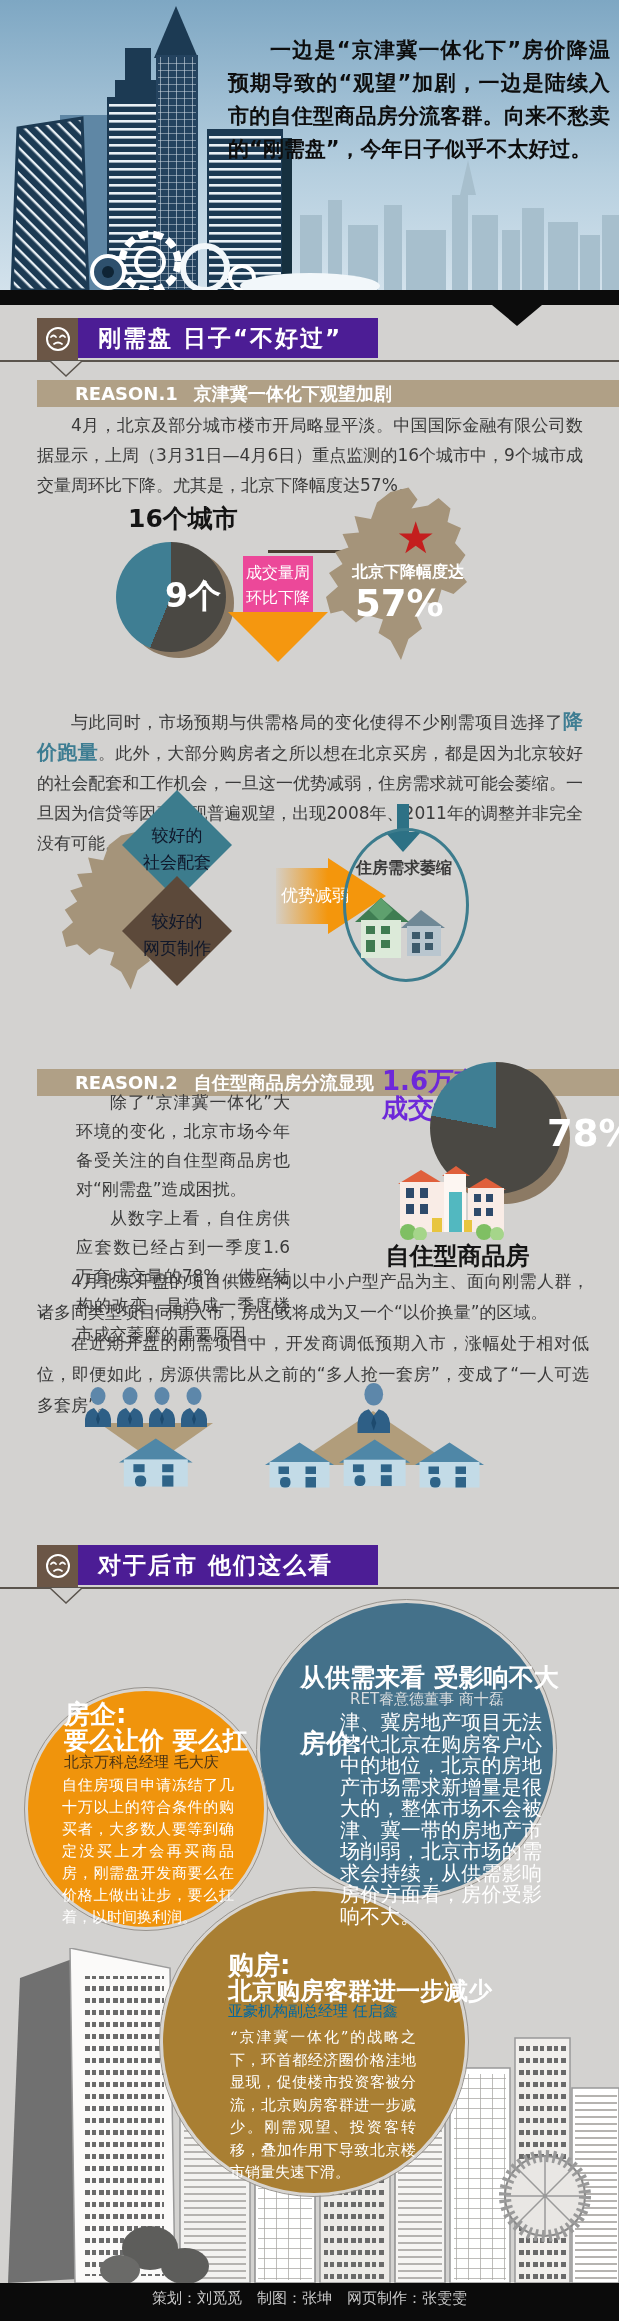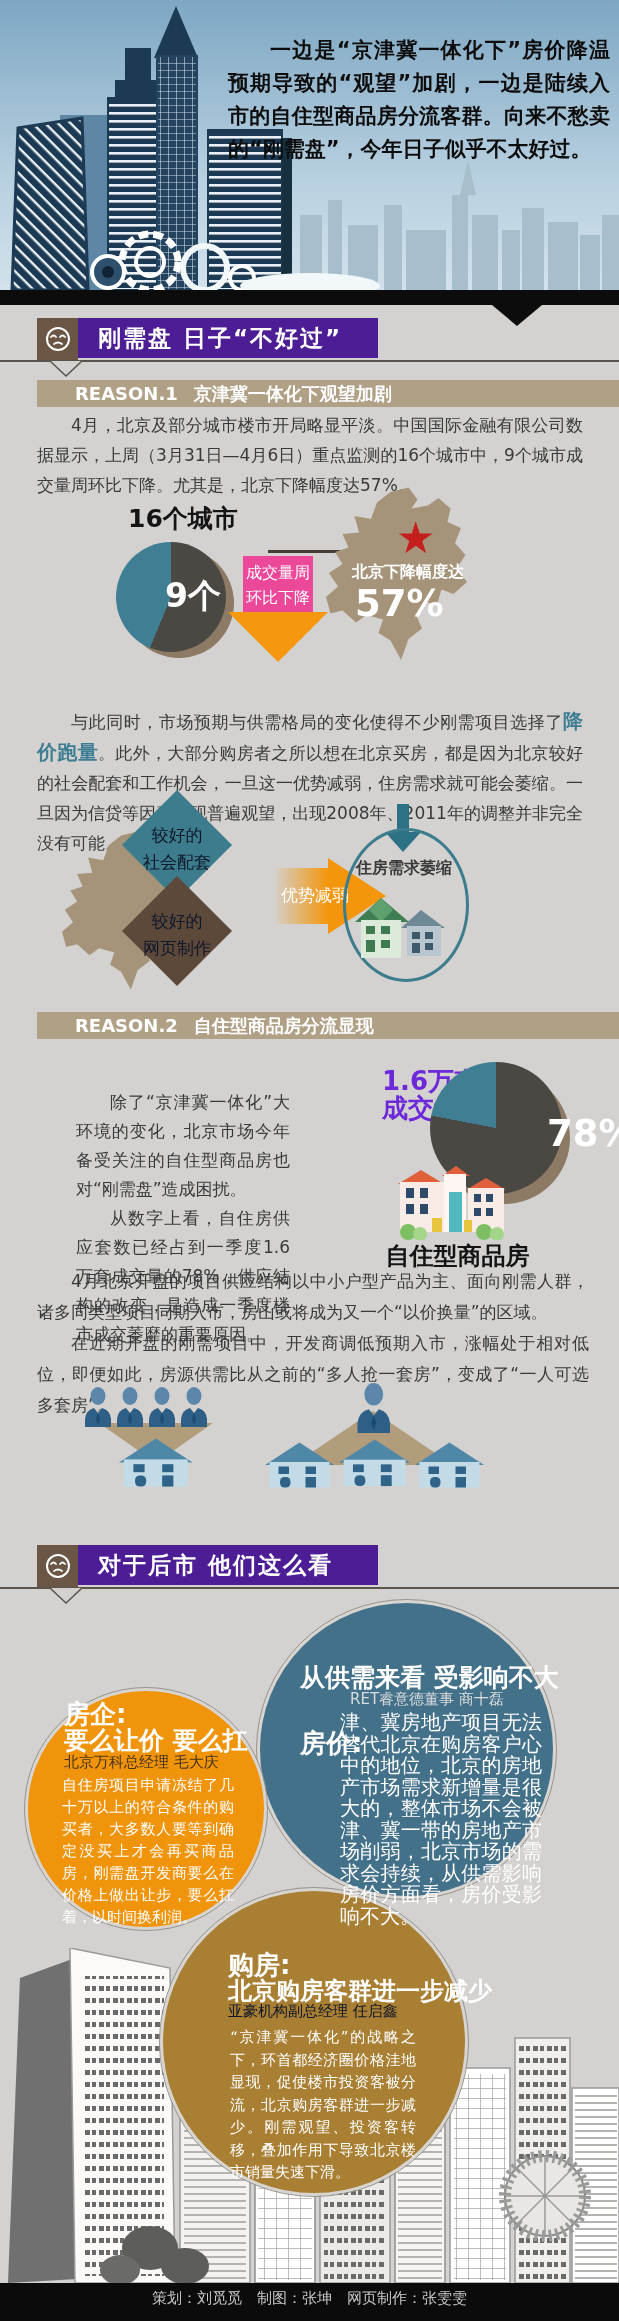--- a/index.html
+++ b/index.html
@@ -187,21 +187,21 @@
       <rect x="70" y="59" width="8" height="7" fill="#3d5a6b"></rect>
     <polygon points="0,38 26,14 54,38" fill="#3f7d52"></polygon>
     <polygon points="14,26 26,14 38,26 26,38" fill="#5ea06e"></polygon>
     <rect x="6" y="36" width="40" height="38" fill="#dcead9"></rect>
     <rect x="11" y="42" width="9" height="8" fill="#3f7a50"></rect>
       <rect x="26" y="42" width="9" height="8" fill="#3f7a50"></rect>
     <rect x="11" y="56" width="9" height="12" fill="#3f7a50"></rect>
       <rect x="26" y="56" width="9" height="8" fill="#3f7a50"></rect>
   </svg>
 
-  <div class="abs reason-bar" style="top:1012px;">
+  <div class="abs reason-bar" style="top:1069px;">
     <span>REASON.2</span>
     <span>自住型商品房分流显现</span>
   </div>
 
   <div class="abs para" style="left:76px;top:1088px;width:214px;line-height:29px;">
     <p>除了“京津冀一体化”大环境的变化，北京市场今年备受关注的自住型商品房也对“刚需盘”造成困扰。</p>
     <p>从数字上看，自住房供应套数已经占到一季度1.6万套成交量的78%，供应结构的改变，是造成一季度楼市成交萎靡的重要原因。</p>
   </div>
 
   <div class="abs" style="left:354px;top:1068px;font-size:26px;font-weight:bold;color:#6d28d9;line-height:27px;margin-left:28px;">
@@ -332,20 +332,20 @@
 
   <div class="abs bubble" style="left:25px;top:1688px;width:236px;height:236px;background:#f0940c;z-index:2;"></div>
   <div class="abs b-title" style="left:64px;top:1697px;font-size:26px;z-index:3;">房企:</div>
   <div class="abs b-title" style="left:64px;top:1724px;font-size:25px;z-index:3;">要么让价 要么扛</div>
   <div class="abs" style="left:64px;top:1753px;font-size:15px;color:#4a3415;white-space:nowrap;z-index:3;">北京万科总经理 毛大庆</div>
   <div class="abs b-quote" style="left:62px;top:1774px;width:172px;font-size:15px;line-height:22px;z-index:3;">自住房项目申请冻结了几十万以上的符合条件的购买者，大多数人要等到确定没买上才会再买商品房，刚需盘开发商要么在价格上做出让步，要么扛着，以时间换利润。</div>
 
   <div class="abs bubble" style="left:160px;top:1888px;width:302px;height:302px;background:#a97f33;z-index:2;"></div>
   <div class="abs b-title" style="left:228px;top:1948px;font-size:26px;z-index:3;">购房:</div>
   <div class="abs b-title" style="left:228px;top:1975px;font-size:24px;z-index:3;">北京购房客群进一步减少</div>
-  <div class="abs" style="left:228px;top:2002px;font-size:15px;color:#0f172a;white-space:nowrap;z-index:3;">亚豪机构副总经理 任启鑫</div>
+  <div class="abs" style="left:228px;top:2002px;font-size:15px;color:#0369a1;white-space:nowrap;z-index:3;">亚豪机构副总经理 任启鑫</div>
   <div id="footer" class="abs">
     <span>策划：刘觅觅　制图：张坤　网页制作：张雯雯</span>
   </div>
 
   <div class="abs b-quote" style="left:230px;top:2026px;width:186px;font-size:15px;line-height:22.5px;z-index:3;">“京津冀一体化”的战略之下，环首都经济圈价格洼地显现，促使楼市投资客被分流，北京购房客群进一步减少。刚需观望、投资客转移，叠加作用下导致北京楼市销量失速下滑。</div>
 
 </div>
 
 </body></html>

